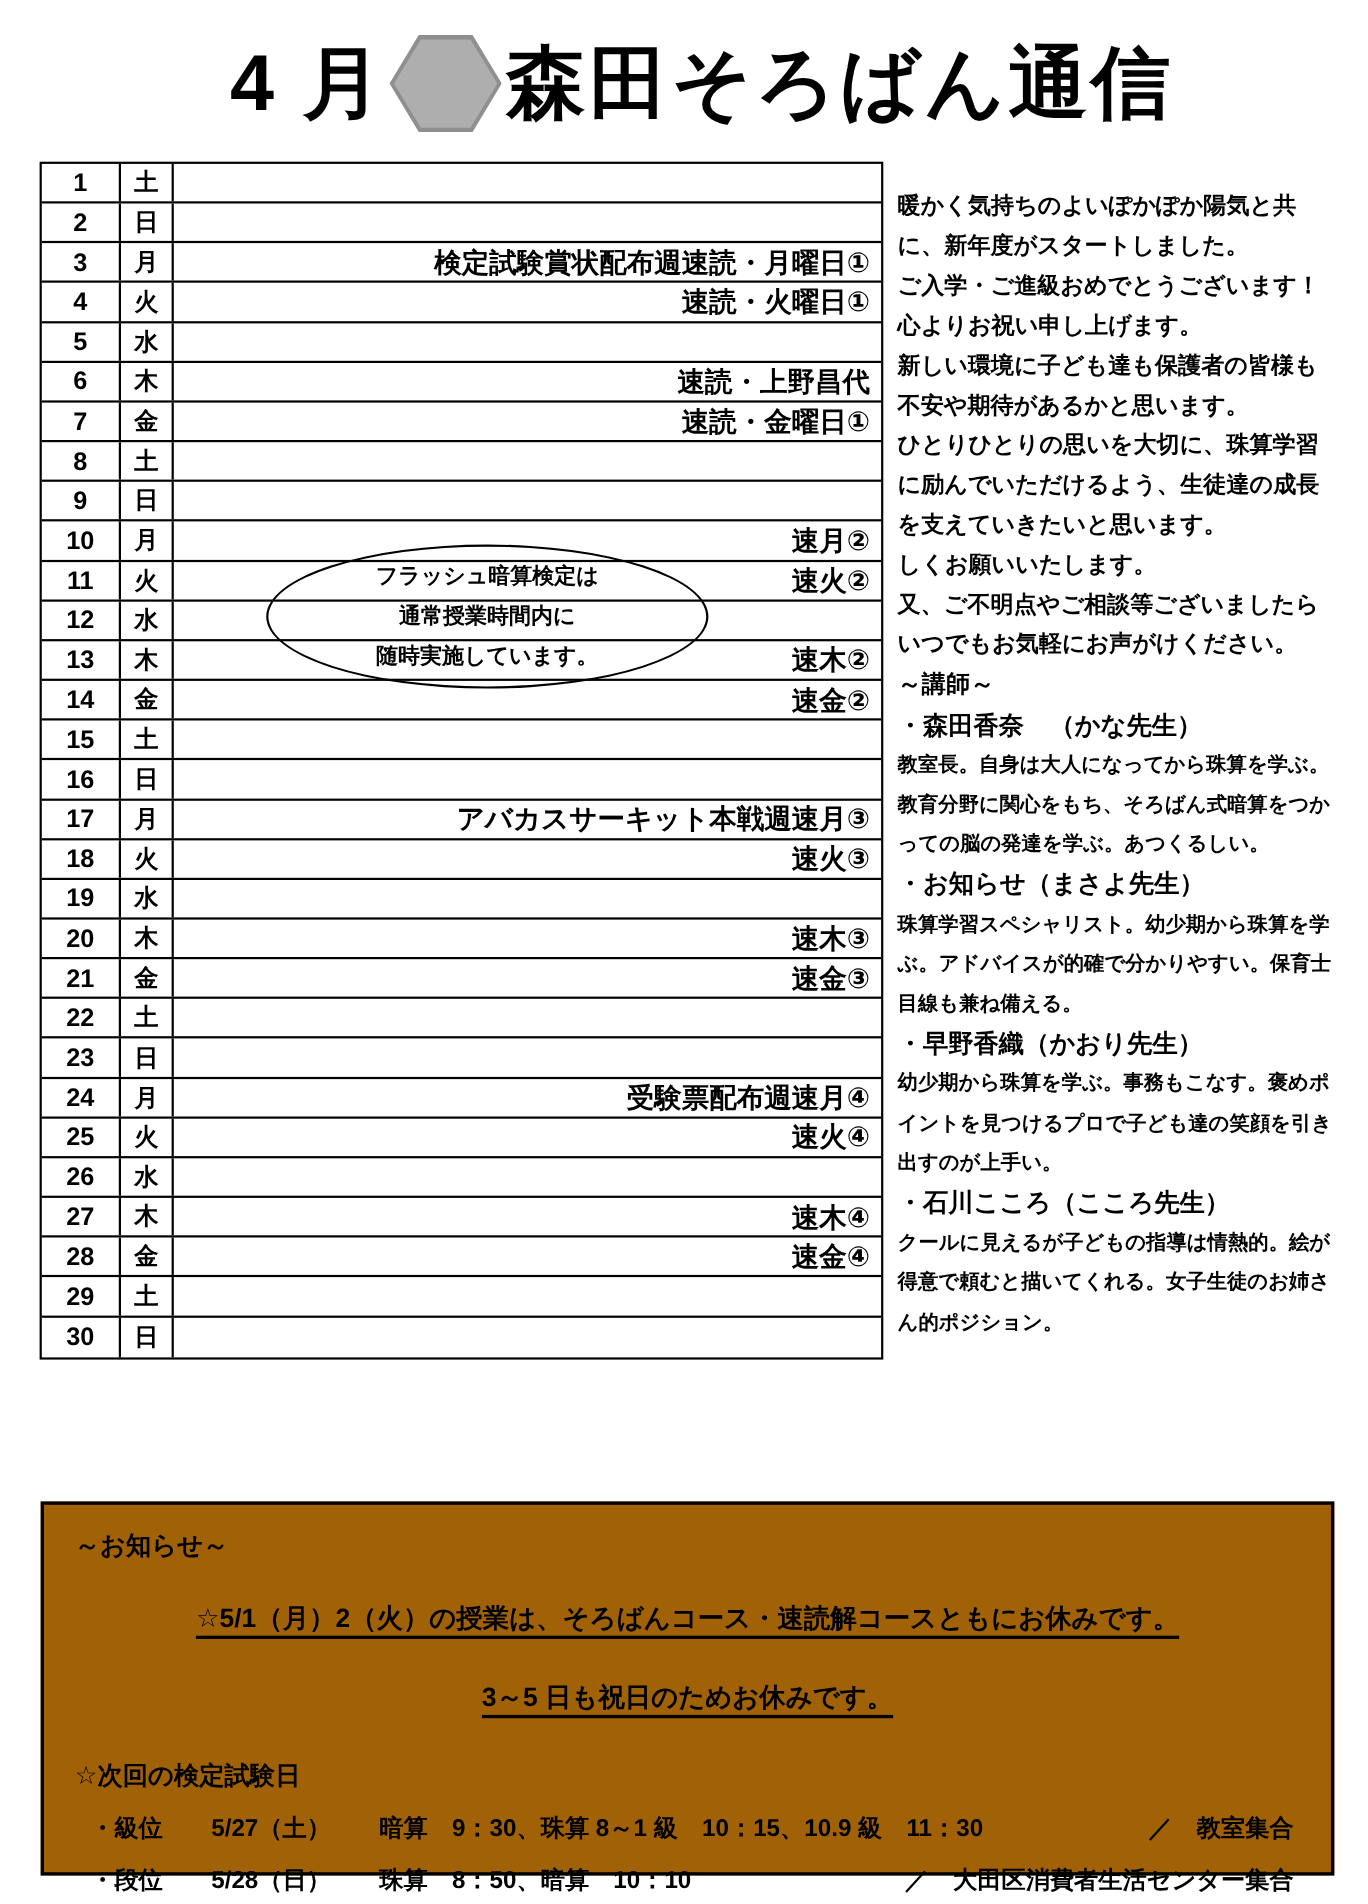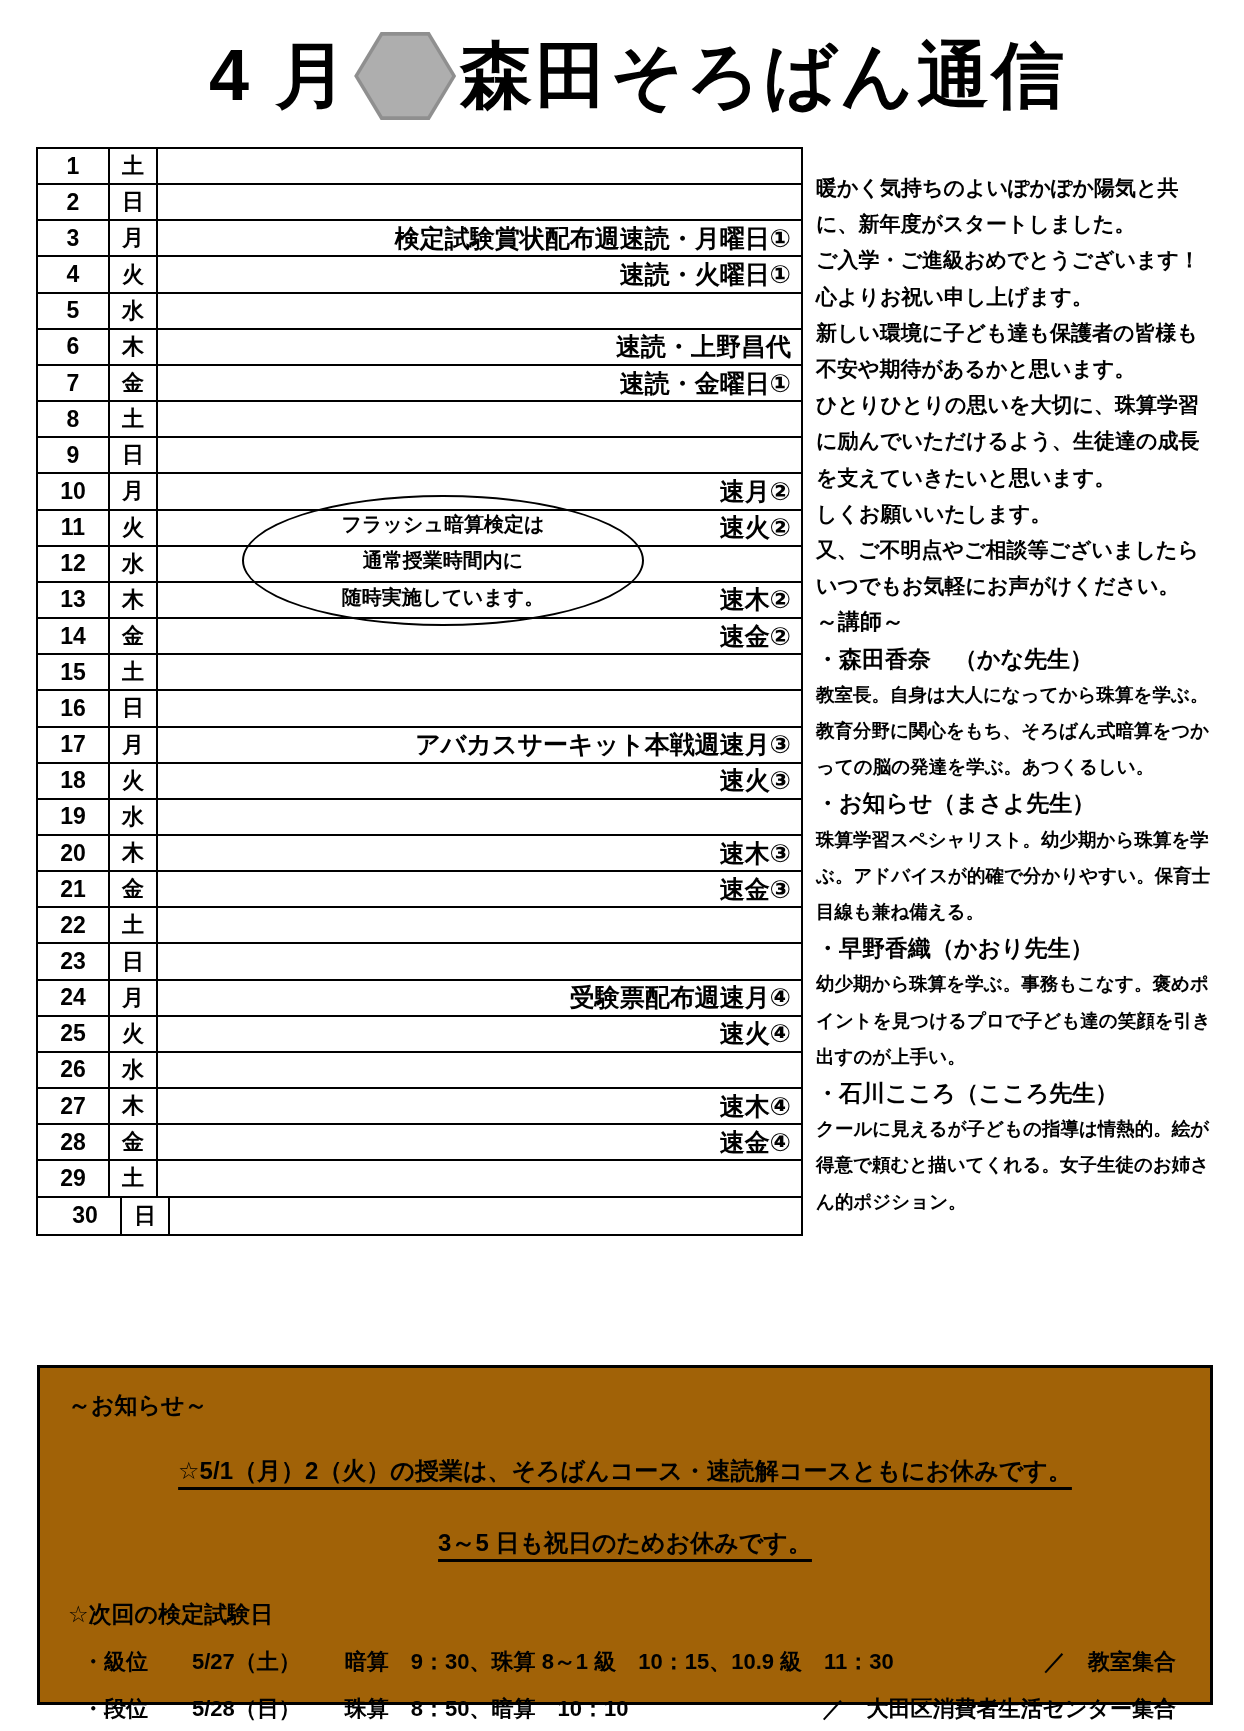--- a/index.html
+++ b/index.html
@@ -53,21 +53,21 @@
     border:2px solid #000;
     box-sizing:border-box;
     background:#fff;
   }
   .cal-row{
     display:flex;
     box-sizing:border-box;
     height:36.17px;
     border-bottom:2px solid #000;
   }
-  .cal-row:last-child{border-bottom:none;padding-left:12px;}
+  .cal-row:last-child{border-bottom:none;}
   .c-day{
     width:72px;
     border-right:2px solid #000;
     display:flex;align-items:center;justify-content:center;
     font-size:23px;font-weight:700;
     box-sizing:border-box;
   }
   .c-dow{
     width:48px;
     border-right:2px solid #000;

